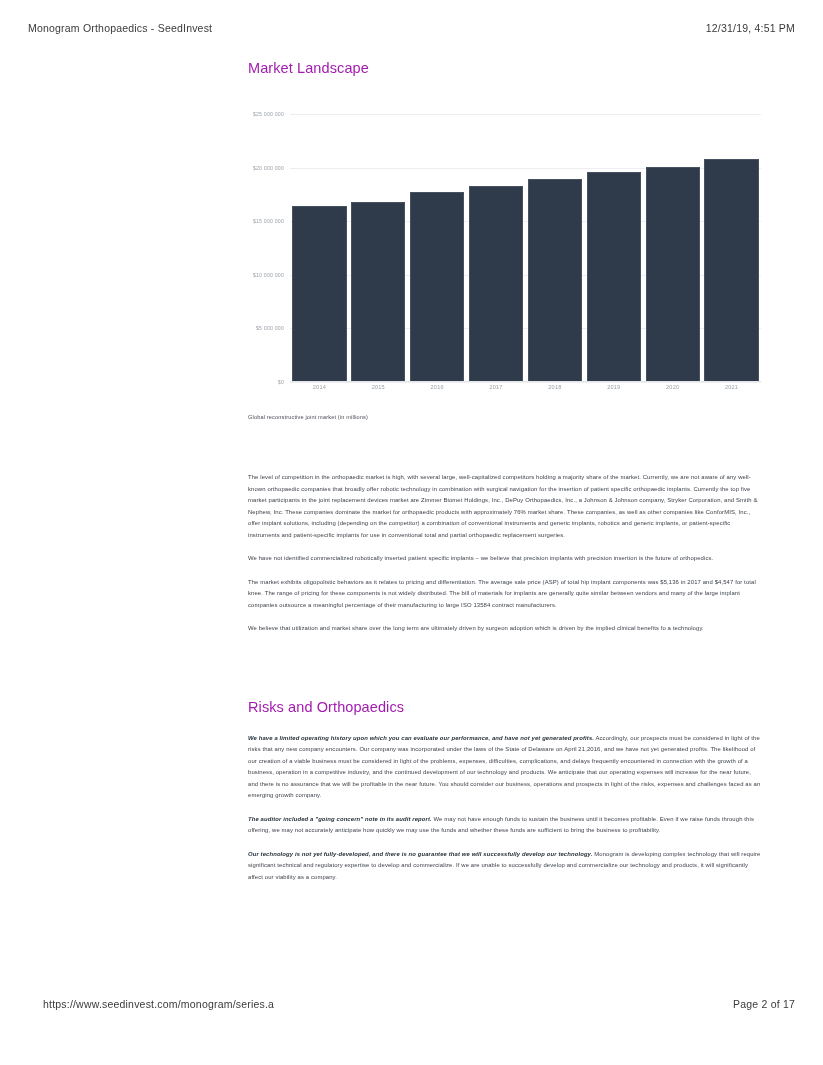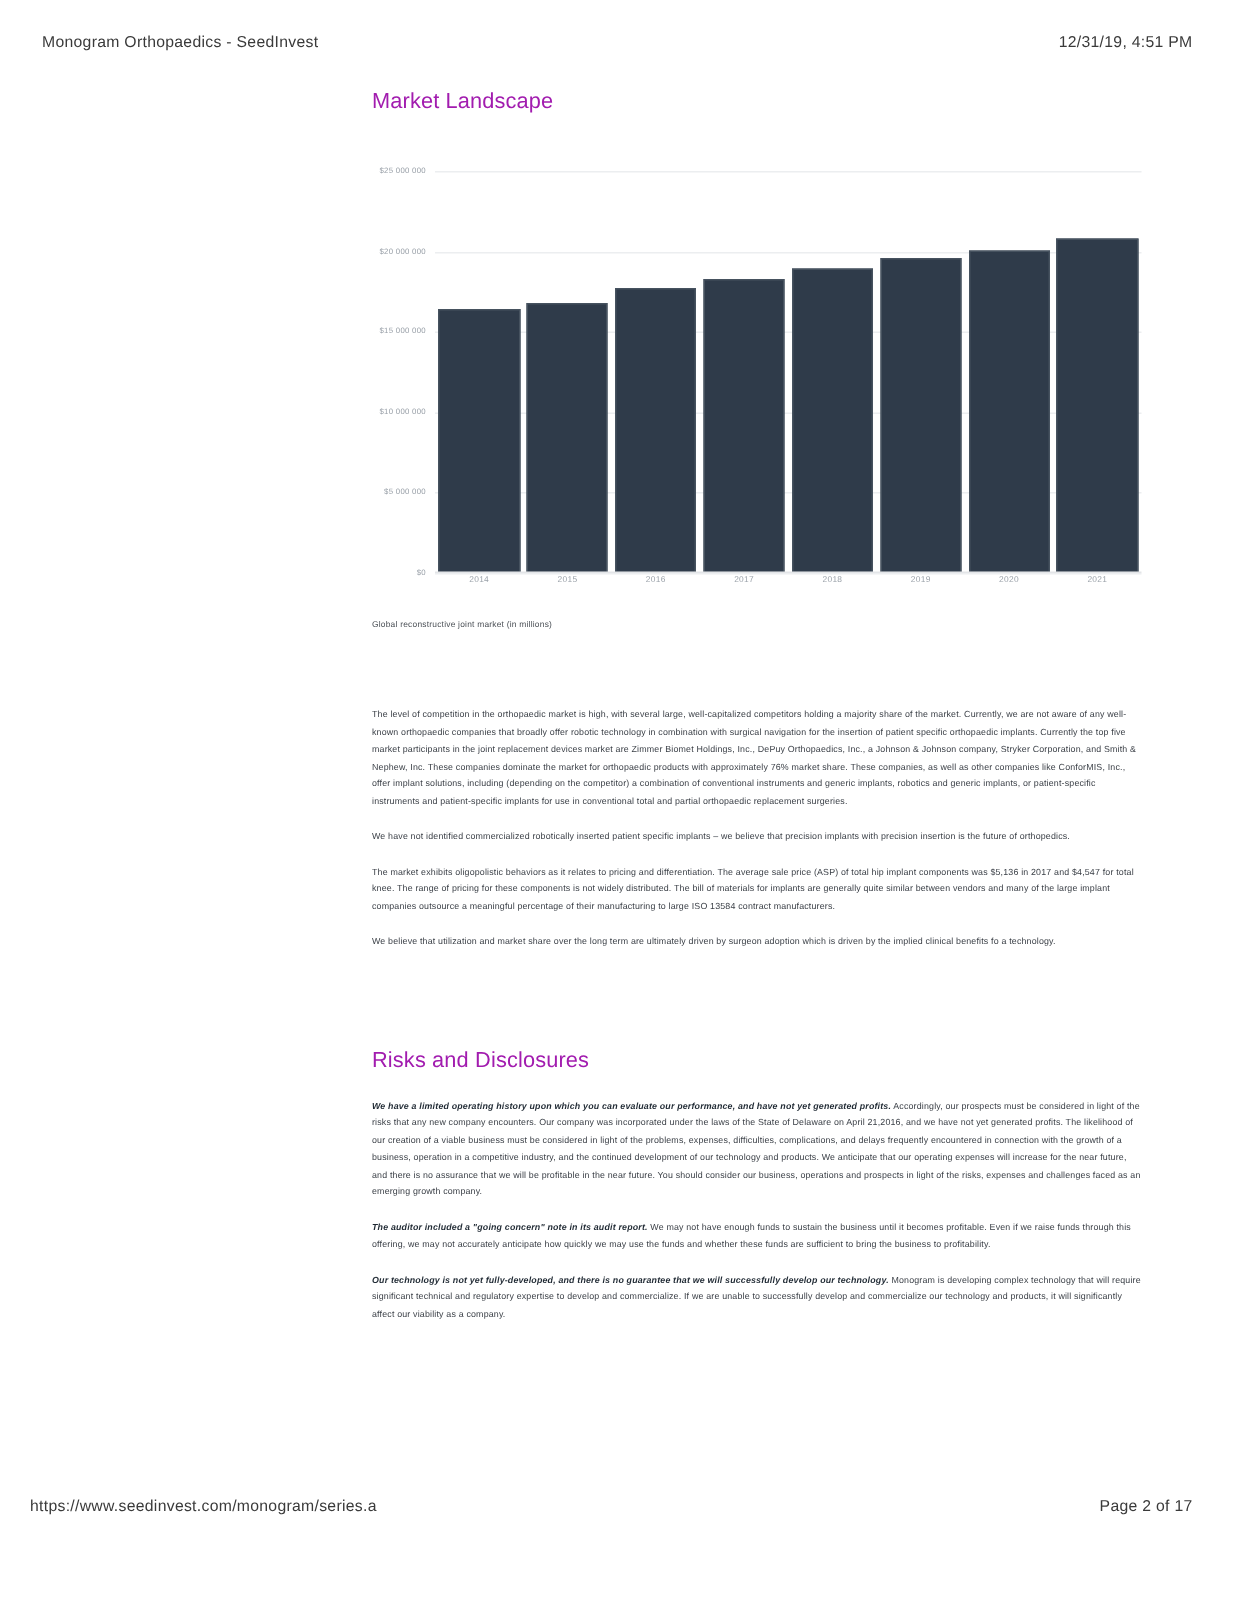--- a/index.html
+++ b/index.html
@@ -14,21 +14,21 @@
   }
   .page { position:absolute; inset:0;padding-left:44px; }
 
   
   .browser-header {
     position:absolute; top:22px; left:28px; right:28px;
     display:flex; justify-content:space-between; align-items:baseline;
     font-size:10.5px; color:#3a3a3a; letter-spacing:.2px;
   }
   .browser-footer {
-    position:absolute; top:998px; left:20px; right:28px;
+    position:absolute; top:998px; left:43px; right:28px;
     display:flex; justify-content:space-between; align-items:flex-start;
     font-size:10.5px; color:#3a3a3a; letter-spacing:.2px;
   }
 
   
   .content { position:absolute; left:248px; top:60px; width:513px; }
 
   h2.section-title {
     font-size:14.5px; font-weight:400; color:#a21caf;
     margin:0 0 0 0; letter-spacing:.1px;
@@ -162,21 +162,21 @@
 
     <div id="market-paragraphs">
         <p class="body">The level of competition in the orthopaedic market is high, with several large, well-capitalized competitors holding a majority share of the market. Currently, we are not aware of any well-known orthopaedic companies that broadly offer robotic technology in combination with surgical navigation for the insertion of patient specific orthopaedic implants. Currently the top five market participants in the joint replacement devices market are Zimmer Biomet Holdings, Inc., DePuy Orthopaedics, Inc., a Johnson &amp; Johnson company, Stryker Corporation, and Smith &amp; Nephew, Inc. These companies dominate the market for orthopaedic products with approximately 76% market share. These companies, as well as other companies like ConforMIS, Inc., offer implant solutions, including (depending on the competitor) a combination of conventional instruments and generic implants, robotics and generic implants, or patient-specific instruments and patient-specific implants for use in conventional total and partial orthopaedic replacement surgeries.</p>
         <p class="body">We have not identified commercialized robotically inserted patient specific implants – we believe that precision implants with precision insertion is the future of orthopedics.</p>
         <p class="body">The market exhibits oligopolistic behaviors as it relates to pricing and differentiation. The average sale price (ASP) of total hip implant components was $5,136 in 2017 and $4,547 for total knee. The range of pricing for these components is not widely distributed. The bill of materials for implants are generally quite similar between vendors and many of the large implant companies outsource a meaningful percentage of their manufacturing to large ISO 13584 contract manufacturers.</p>
         <p class="body">We believe that utilization  and market share over the long term are ultimately driven by surgeon adoption which is driven by the implied clinical benefits fo a technology.</p>
       </div>
 
     <div class="spacer-lg"></div>
 
-    <h2 class="section-title">Risks and Disclosures</h2>
+    <h2 class="section-title">Risks and Orthopaedics</h2>
 
     <div class="spacer-md"></div>
 
     <div id="risk-paragraphs">
         <p class="body"><span class="risk-lead">We have a limited operating history upon which you can evaluate our performance, and have not yet generated profits.</span><span> Accordingly, our prospects must be considered in light of the risks that any new company encounters. Our company was incorporated under the laws of the State of Delaware on April 21,2016, and we have not yet generated profits. The likelihood of our creation of a viable business must be considered in light of the problems, expenses, difficulties, complications, and delays frequently encountered in connection with the growth of a business, operation in a competitive industry, and the continued development of our technology and products. We anticipate that our operating expenses will increase for the near future, and there is no assurance that we will be profitable in the near future. You should consider our business, operations and prospects in light of the risks, expenses and challenges faced as an emerging growth company.</span></p>
         <p class="body"><span class="risk-lead">The auditor included a "going concern" note in its audit report.</span><span> We may not have enough funds to sustain the business until it becomes profitable. Even if we raise funds through this offering, we may not  accurately anticipate how quickly we may use the funds and whether these funds are sufficient to bring the business to profitability.</span></p>
         <p class="body"><span class="risk-lead">Our technology is not yet fully-developed, and there is no guarantee that we will successfully develop our technology.</span><span> Monogram is developing complex technology that will require significant technical and regulatory expertise to develop and commercialize. If we are unable to successfully develop and commercialize our technology and products, it will significantly affect our viability as a company.</span></p>
       </div>
 
   </div>

